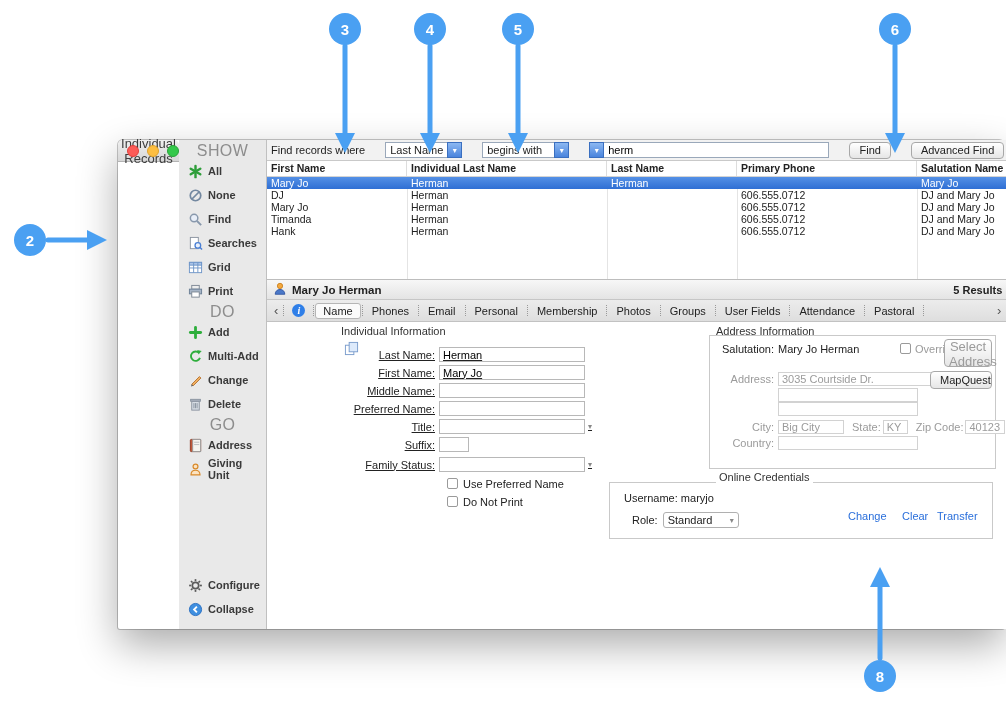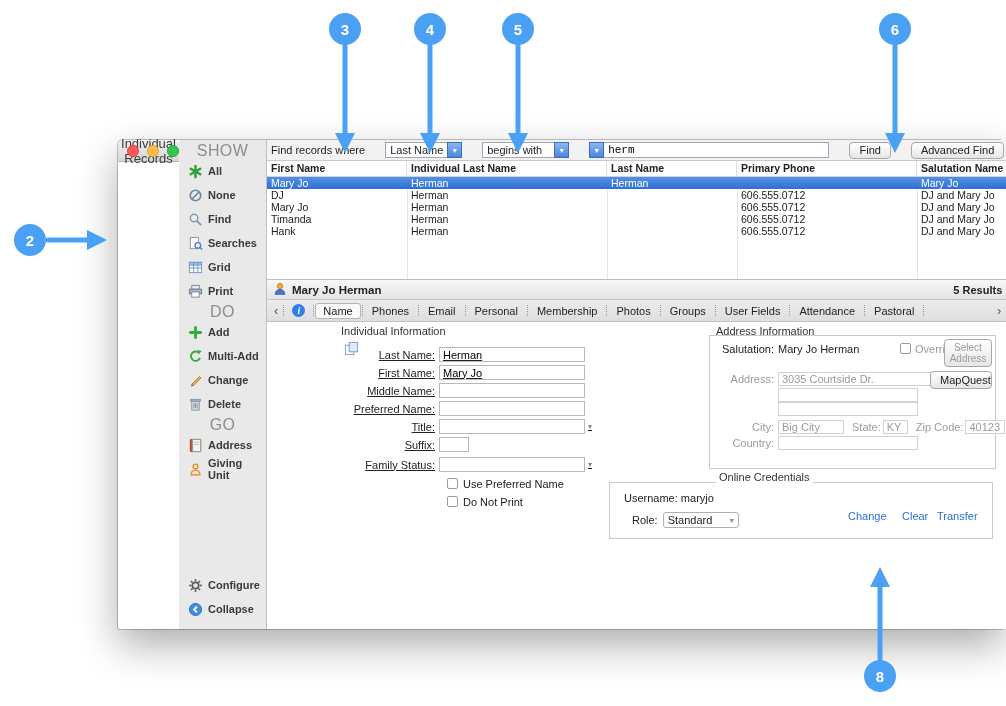--- a/index.html
+++ b/index.html
@@ -44,21 +44,21 @@
              display:flex;align-items:center;gap:20px;padding:0 4px;font-size:11px;}
   .combo{display:inline-flex;height:16px;}
   .combo-text{background:#fff;border:1px solid #9aa8ba;border-right:none;padding:1px 4px;
               font-size:11px;white-space:nowrap;}
   .combo-text.w1{width:62px;}
   .combo-text.w2{width:72px;}
   .combo-btn{width:15px;background:linear-gradient(#8cb8f2,#4a84dd);border:1px solid #3a6fc0;
              color:#fff;font-size:8px;display:flex;align-items:center;justify-content:center;}
   .search-group{flex:1;display:inline-flex;height:16px;}
   .search-input{flex:1;height:16px;border:1px solid #9aa8ba;border-left:none;font-size:11px;
-                padding:0 4px;font-family:Liberation Mono, monospace;outline:none;background:#fff;}
+                padding:0 4px;font-family:Liberation Sans, sans-serif;outline:none;background:#fff;}
   .mac-btn{height:17px;background:linear-gradient(#ffffff,#e6e6e6);border:1px solid #a8a8a8;
            border-radius:4px;font-size:11px;font-family:inherit;padding:0 9px;color:#222;}
 
   
   .tablewrap{height:119px;flex:0 0 119px;position:relative;background:#fff;
              border-bottom:1px solid #bdbdbd;font-size:10.5px;overflow:hidden;}
   .thead{display:flex;height:16px;line-height:15px;font-weight:bold;background:#fff;
          border-bottom:1px solid #d4d4d4;position:relative;z-index:2;}
   .thead .tcell{border-right:1px solid #ddd;}
   .tcell{padding:0 4px;white-space:nowrap;overflow:hidden;}
@@ -112,21 +112,21 @@
   .addr-box{position:absolute;left:442px;top:13px;width:287px;height:134px;
             border:1px solid #c9c9c9;background:#fff;}
   .arow{position:absolute;left:0;right:0;display:flex;align-items:center;height:14px;}
   .alabel{width:68px;flex:0 0 68px;text-align:right;padding-right:4px;white-space:nowrap;}
   .ilabel{padding:0 2px 0 8px;white-space:nowrap;}
   .graytxt{color:#9b9b9b;}
   .ainput{height:14px;border:1px solid #d2d2d2;font-size:11px;padding:0 3px;color:#9b9b9b;
           font-family:inherit;outline:none;background:#fff;}
   .override{position:absolute;left:190px;top:6px;display:flex;align-items:center;gap:4px;
             color:#9b9b9b;height:13px;}
-  .select-addr{position:absolute;right:3px;top:3px;width:48px;height:28px;font-size:10px;
+  .select-addr{position:absolute;right:3px;top:3px;width:48px;height:28px;font-size:13px;
                line-height:1.15;padding:0 4px;color:#9b9b9b;white-space:normal;}
   .mapquest{position:absolute;right:3px;top:35px;width:62px;height:18px;}
   .phone-lab{margin-left:20px;}
 
   .oc-box{position:absolute;left:342px;top:160px;width:384px;height:57px;
           border:1px solid #c9c9c9;background:#fff;}
   .oc-user{position:absolute;left:14px;top:9px;}
   .oc-role{position:absolute;left:22px;top:29px;display:flex;align-items:center;gap:5px;}
   .role-dd{display:inline-flex;align-items:center;justify-content:space-between;width:76px;
            height:16px;border:1px solid #b0b0b0;border-radius:3px;background:#fff;padding:0 4px;}

